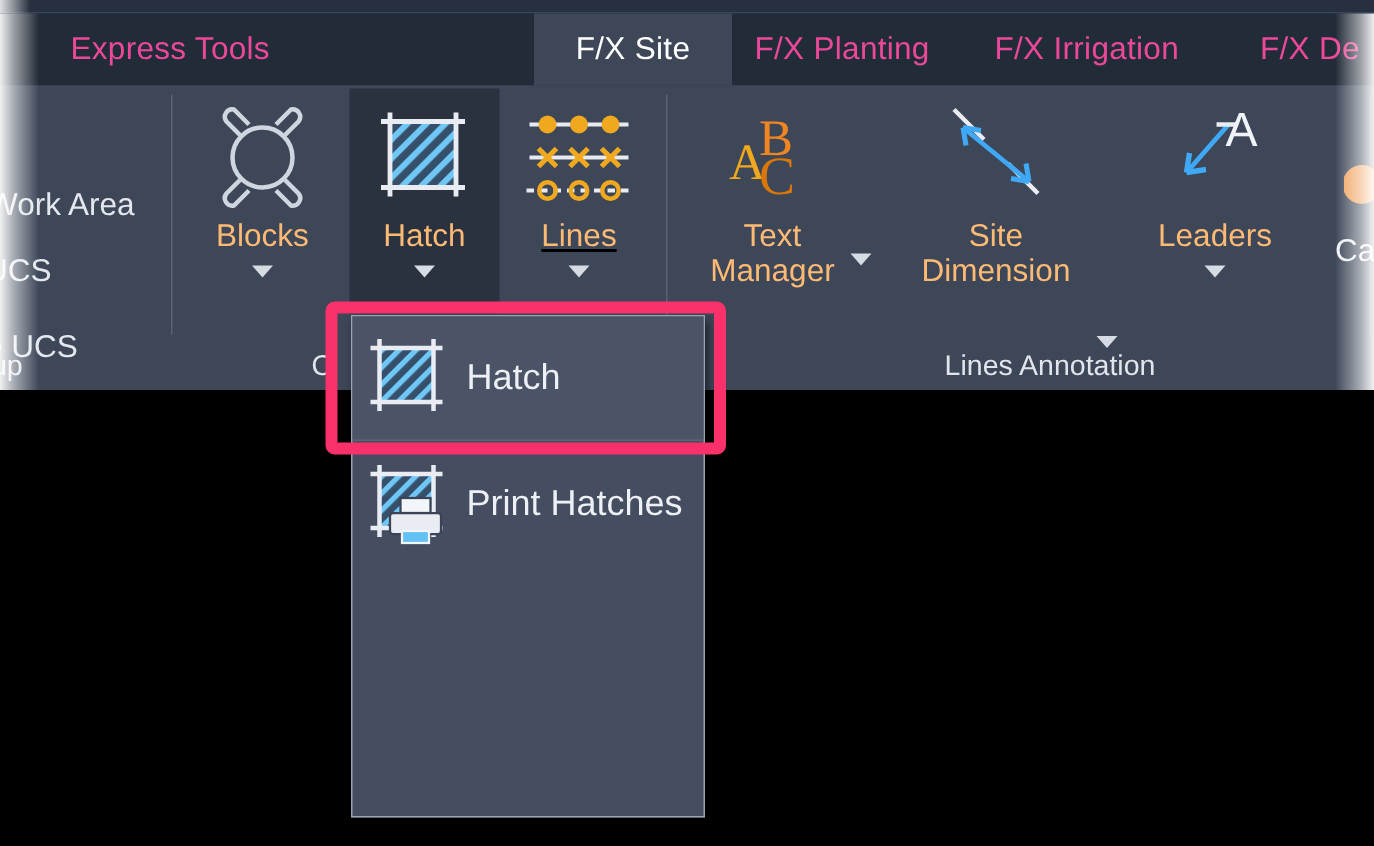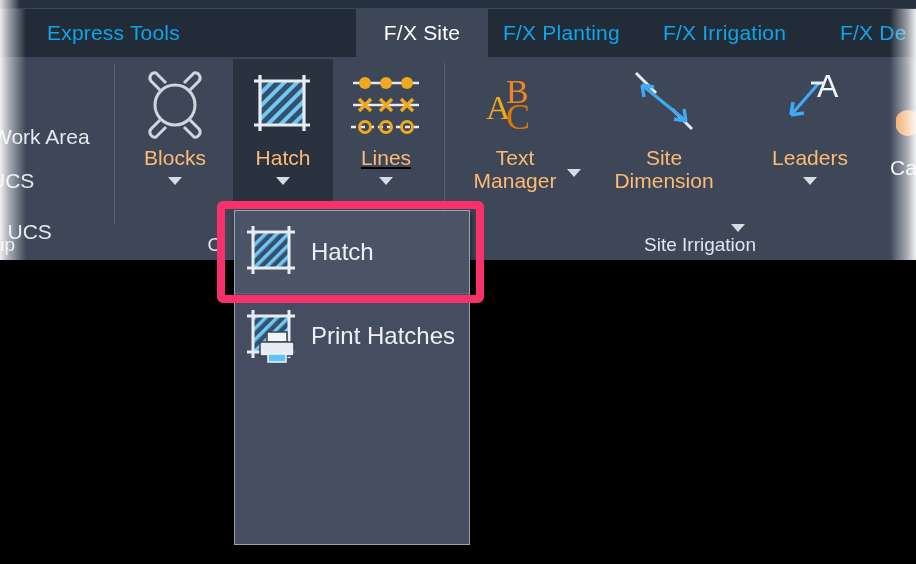--- a/index.html
+++ b/index.html
@@ -29,21 +29,21 @@
   }
 
   
   .tabbar {
     position: absolute; left: 0; top: 0; width: 916px; height: 48px;
     background: #222b38;
   }
   .tab {
     position: absolute; top: 0; height: 48px;
     display: flex; align-items: center; justify-content: center;
-    color: #0ea5e9;
+    color: #ec4899;
     font-size: 21px;
     letter-spacing: 0.2px;
     white-space: nowrap;
     padding: 0 14px;
   }
   .tab.active {
     background: #3d4758;
     color: #ffffff;
   }
 
@@ -160,21 +160,21 @@
       <div class="textcmd" style="left:-8px;  top:68px;">Work Area</div>
       <div class="textcmd" style="left:-10px; top:112px;">UCS</div>
       <div class="textcmd" style="left:-10px; top:163px;">e UCS</div>
       <div class="panel-label" style="left:-6px; bottom:4px;">up</div>
 
       <div class="panel-sep" style="left:114px;"></div>
       <div class="panel-sep" style="left:444px;"></div>
       <div class="panel-sep" style="left:913px;"></div>
 
       <div class="panel-label" style="left:120px; width:190px;">O</div>
-      <div class="panel-label" style="left:490px; width:420px;">Site Irrigation</div>
+      <div class="panel-label" style="left:490px; width:420px;">Lines Annotation</div>
 
       <div class="rbtn" style="left:125px;">
         <div class="ricon">
           <svg width="78" height="72" viewBox="0 0 78 72">
             <g fill="none" stroke="#cfd6e0" stroke-width="3">
               <circle cx="39" cy="36" r="20"></circle>
               <path d="M24 21 L15 12 A5 5 0 0 1 20 4 L30 14"></path>
               <path d="M54 21 L63 12 A5 5 0 0 0 58 4 L48 14"></path>
               <path d="M24 51 L15 60 A5 5 0 0 0 20 68 L30 58"></path>
               <path d="M54 51 L63 60 A5 5 0 0 1 58 68 L48 58"></path>

